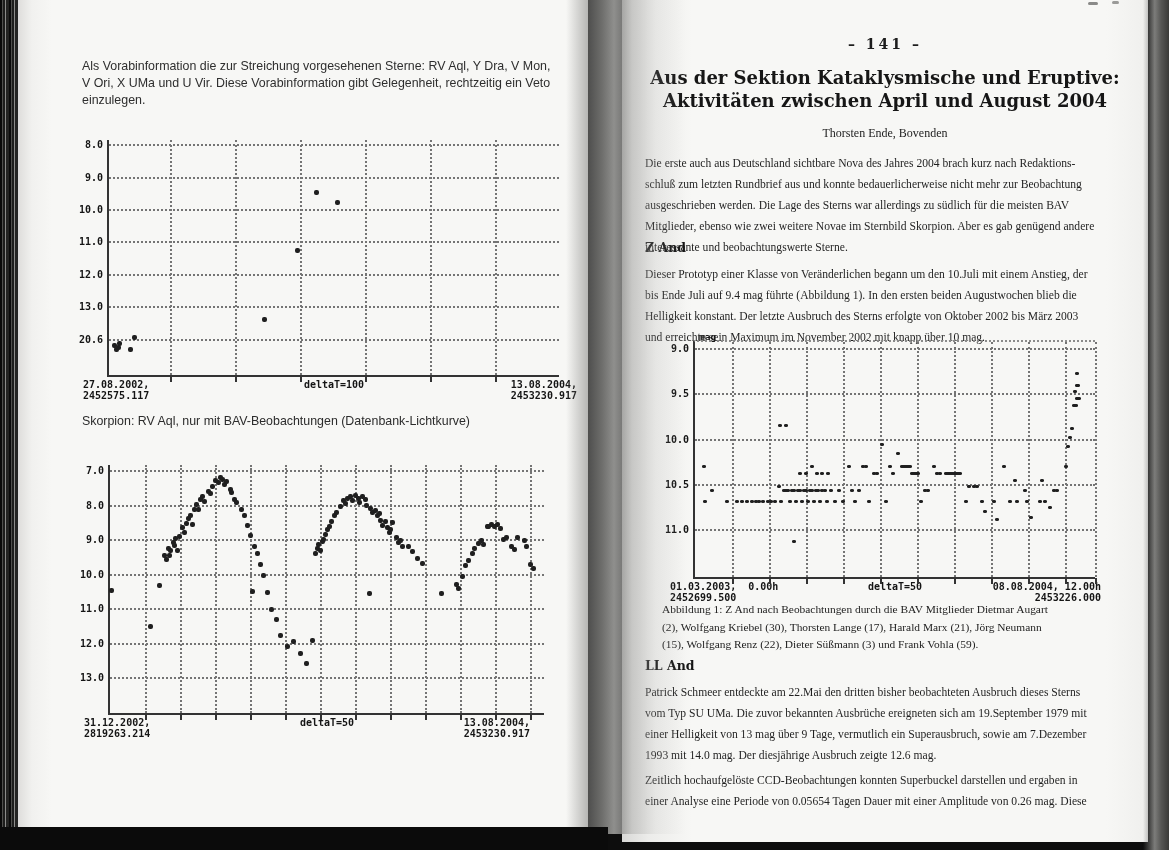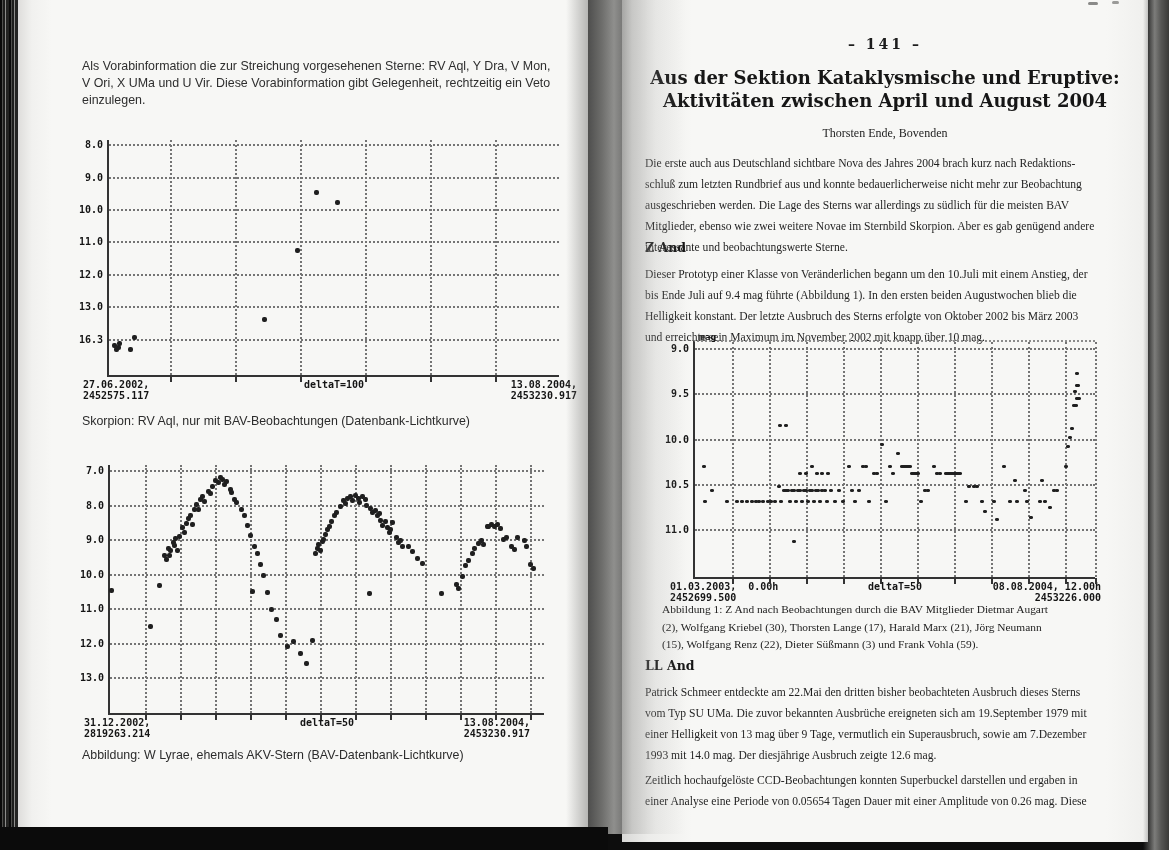--- a/index.html
+++ b/index.html
@@ -81,21 +81,21 @@
   <div class="abs spine"></div>
 
   <div class="abs page page-left">
     <div class="abs intro">Als Vorabinformation die zur Streichung vorgesehenen Sterne: RV Aql, Y Dra, V Mon,
 V Ori, X UMa und U Vir. Diese Vorabinformation gibt Gelegenheit, rechtzeitig ein Veto
 einzulegen.</div>
 
     <div class="plot fig1">
       <div class="xlabels">
         <div class="xl-left">
-          <div>27.06.2002,</div>
+          <div>27.08.2002,</div>
           <div>2452575.117</div>
         </div>
         <div class="xl-center">deltaT=100</div>
         <div class="xl-right">
           <div>13.08.2004,</div>
           <div>2453230.917</div>
         </div>
       </div>
     <div class="hgrid" style="top: 5.0055px;"></div>
         <div class="ytick" style="top: -0.9945px;">8.0</div>
@@ -103,21 +103,21 @@
         <div class="ytick" style="top: 31.5021px;">9.0</div>
         <div class="hgrid" style="top: 69.9987px;"></div>
         <div class="ytick" style="top: 63.9987px;">10.0</div>
         <div class="hgrid" style="top: 102.495px;"></div>
         <div class="ytick" style="top: 96.4952px;">11.0</div>
         <div class="hgrid" style="top: 134.992px;"></div>
         <div class="ytick" style="top: 128.992px;">12.0</div>
         <div class="hgrid" style="top: 167.488px;"></div>
         <div class="ytick" style="top: 161.488px;">13.0</div>
         <div class="hgrid" style="top: 199.985px;"></div>
-        <div class="ytick" style="top: 193.985px;">16.3</div>
+        <div class="ytick" style="top: 193.985px;">20.6</div>
         <div class="vgrid" style="left: 61.2px;"></div>
         <div class="xtick" style="left: 61.2px;"></div>
         <div class="vgrid" style="left: 126px;"></div>
         <div class="xtick" style="left: 126px;"></div>
         <div class="vgrid" style="left: 190.8px;"></div>
         <div class="xtick" style="left: 190.8px;"></div>
         <div class="vgrid" style="left: 256.05px;"></div>
         <div class="xtick" style="left: 256.05px;"></div>
         <div class="vgrid" style="left: 320.85px;"></div>
         <div class="xtick" style="left: 320.85px;"></div>
@@ -307,21 +307,20 @@
         <div class="dot" style="width: 5px; height: 5px; left: 390.704px; top: 71.8216px;"></div>
         <div class="dot" style="width: 5px; height: 5px; left: 393.742px; top: 70.4414px;"></div>
         <div class="dot" style="width: 5px; height: 5px; left: 399.384px; top: 78.7226px;"></div>
         <div class="dot" style="width: 5px; height: 5px; left: 401.988px; top: 82.1732px;"></div>
         <div class="dot" style="width: 5px; height: 5px; left: 405.46px; top: 70.4414px;"></div>
         <div class="dot" style="width: 5px; height: 5px; left: 411.97px; top: 72.5117px;"></div>
         <div class="dot" style="width: 5px; height: 5px; left: 414.14px; top: 78.7226px;"></div>
         <div class="dot" style="width: 5px; height: 5px; left: 417.612px; top: 97.3554px;"></div>
         <div class="dot" style="width: 5px; height: 5px; left: 420.65px; top: 101.496px;"></div>
       </div>
-    <div class="abs capL cap2">Abbildung: W Lyrae, ehemals AKV-Stern (BAV-Datenbank-Lichtkurve)</div>
   </div>
 
   <div class="abs page page-right">
     <div class="abs pn141">– 141 –</div>
     <div class="abs title">Aus der Sektion Kataklysmische und Eruptive:
 Aktivitäten zwischen April und August 2004</div>
     <div class="abs author">Thorsten Ende, Bovenden</div>
     <div class="abs rp-text para1">Die erste auch aus Deutschland sichtbare Nova des Jahres 2004 brach kurz nach Redaktions-
 schluß zum letzten Rundbrief aus und konnte bedauerlicherweise nicht mehr zur Beobachtung
 ausgeschrieben werden. Die Lage des Sterns war allerdings zu südlich für die meisten BAV

